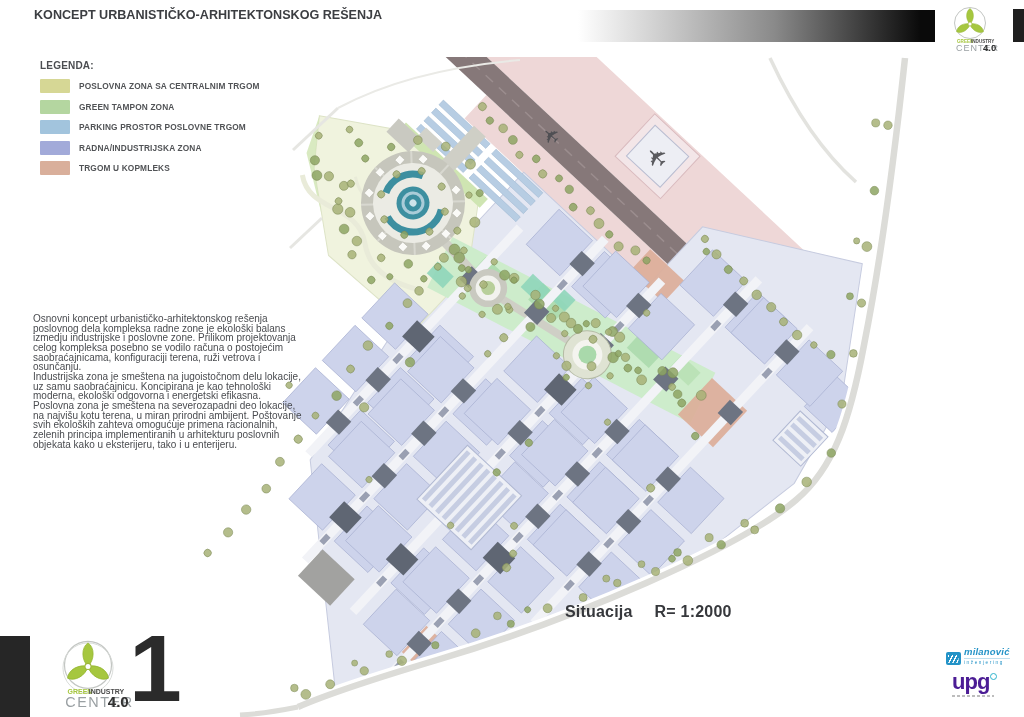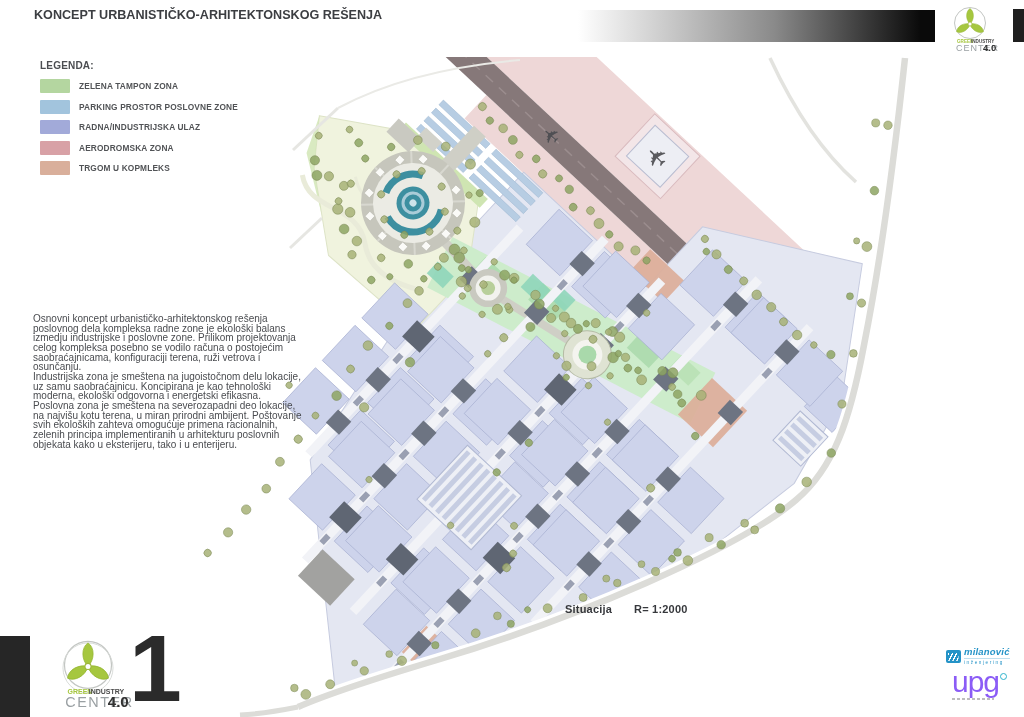--- a/index.html
+++ b/index.html
@@ -12,35 +12,35 @@
   #gradient-bar{left:578px;top:10px;width:357px;height:32px;
     background:linear-gradient(90deg,#ffffff 0%,#8a8a8a 55%,#0a0a0a 96%);}
   #corner-chip{left:1013px;top:9px;width:11px;height:33px;background:#1f1f1f;}
   #legend{left:40px;top:60px;}
   #legend-heading{font-size:10px;font-weight:bold;color:#4b4d51;margin-bottom:8px;letter-spacing:.2px;}
   .leg-row{display:flex;align-items:center;height:14px;margin-bottom:6.6px;}
   .swatch{width:30px;height:14px;margin-right:9px;border-radius:1px;flex:0 0 auto;}
   .leg-label{font-size:8.3px;font-weight:bold;color:#515356;letter-spacing:.15px;white-space:nowrap;}
   #description{left:33px;top:314px;width:270px;font-size:10px;line-height:9.65px;color:#4a4c50;
     white-space:pre-line;}
-  #scale-label{left:565px;top:603px;font-size:11px;color:#36383c;font-weight:bold;letter-spacing:.2px;}
+  #scale-label{left:565px;top:603px;font-size:16px;color:#36383c;font-weight:bold;letter-spacing:.2px;}
   #scale-label .gap{display:inline-block;width:22px;}
   #footer-bar{left:0;top:636px;width:30px;height:81px;background:#262626;}
   #page-number{left:129px;top:625px;font-size:95px;line-height:86px;font-weight:bold;color:#2b2b2b;}
   #top-logo{left:941px;top:3px;width:58px;height:52px;}
   #bottom-logo{left:44px;top:632px;width:88px;height:84px;}
-  #milanovic{left:946px;top:646px;display:flex;align-items:center;}
+  #milanovic{left:946px;top:646px;display:flex;align-items:flex-end;}
   #mi-icon{width:15px;height:13px;background:#2493c7;border-radius:2px;margin-right:3px;margin-top:1px;
     background-image:repeating-linear-gradient(115deg,#fff 0 1.4px,rgba(0,0,0,0) 1.4px 3.6px);
     background-size:70% 60%;background-repeat:no-repeat;background-position:2px 3px;}
   #mi-text{display:flex;flex-direction:column;}
   #mi-name{font-size:9.5px;font-weight:bold;font-style:italic;color:#2493c7;letter-spacing:.2px;}
   #mi-sub{font-size:4.6px;color:#2493c7;letter-spacing:1.6px;margin-top:1px;border-top:1px solid #bfe0ef;padding-top:1px;}
   #upg{left:952px;top:672px;}
-  #upg-name{font-size:30px;font-weight:normal;color:#8b5cf6;letter-spacing:-1px;line-height:20px;}
+  #upg-name{font-size:22px;font-weight:bold;color:#4c1d95;letter-spacing:-1px;line-height:20px;}
   .upg-circ{display:inline-block;width:5px;height:5px;border:1.4px solid #2fb3cd;border-radius:50%;
     vertical-align:top;margin:1px 0 0 1px;}
   #upg-sub{width:42px;height:2px;margin-top:2px;
     background:repeating-linear-gradient(90deg,#bdbdbd 0 3px,rgba(0,0,0,0) 3px 5px);}
 </style>
 </head>
 <body>
 
 <div class="board">
 
@@ -490,34 +490,34 @@
     <text x="-13" y="13" font-size="4.6" font-weight="bold" fill="#a6c73f">GREEN</text>
     <text x="1" y="13" font-size="4.6" font-weight="bold" fill="#4a4a4a">INDUSTRY</text>
     <text x="-14" y="21" font-size="9" letter-spacing="1" fill="#9aa0a3">CENTER</text>
     <text x="13" y="21" font-size="9.5" font-weight="bold" fill="#333333">4.0</text>
   </svg>
 
   <div class="abs z2" id="legend">
     <div id="legend-heading">LEGENDA:</div>
     <div id="legend-rows">
         <div class="leg-row">
+          <span class="swatch" style="background: rgb(214, 215, 149);"></span>
+          <span class="leg-label">POSLOVNA ZONA SA CENTRALNIM TRGOM</span>
+        </div>
+        <div class="leg-row">
           <span class="swatch" style="background: rgb(180, 214, 160);"></span>
-          <span class="leg-label">ZELENA TAMPON ZONA</span>
+          <span class="leg-label">GREEN TAMPON ZONA</span>
         </div>
         <div class="leg-row">
           <span class="swatch" style="background: rgb(162, 196, 221);"></span>
-          <span class="leg-label">PARKING PROSTOR POSLOVNE ZONE</span>
+          <span class="leg-label">PARKING PROSTOR POSLOVNE TRGOM</span>
         </div>
         <div class="leg-row">
           <span class="swatch" style="background: rgb(162, 170, 217);"></span>
-          <span class="leg-label">RADNA/INDUSTRIJSKA ULAZ</span>
-        </div>
-        <div class="leg-row">
-          <span class="swatch" style="background: rgb(216, 161, 166);"></span>
-          <span class="leg-label">AERODROMSKA ZONA</span>
+          <span class="leg-label">RADNA/INDUSTRIJSKA ZONA</span>
         </div>
         <div class="leg-row">
           <span class="swatch" style="background: rgb(217, 175, 155);"></span>
           <span class="leg-label">TRGOM U KOPMLEKS</span>
         </div>
       </div>
   </div>
 
   <div class="abs z2" id="description">Osnovni koncept urbanističko-arhitektonskog rešenja poslovnog dela kompleksa radne zone je ekološki balans izmedju industrijske i poslovne zone. Prilikom projektovanja celog kompleksa posebno se vodilo računa o postojećim saobraćajnicama, konfiguraciji terena, ruži vetrova i osunčanju.
 Industrijska zona je smeštena na jugoistočnom delu lokacije, uz samu saobraćajnicu. Koncipirana je kao tehnološki moderna, ekološki odgovorna i energetski efikasna. Poslovna zona je smeštena na severozapadni deo lokacije, na najvišu kotu terena, u miran prirodni ambijent. Poštovanje svih ekoloških zahteva omogućuje primena racionalnih, zelenih principa implementiranih u arhitekturu poslovnih objekata kako u eksterijeru, tako i u enterijeru.</div>

